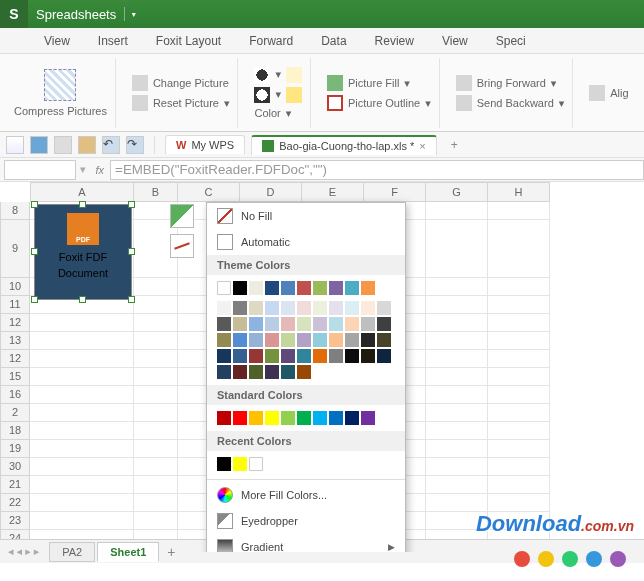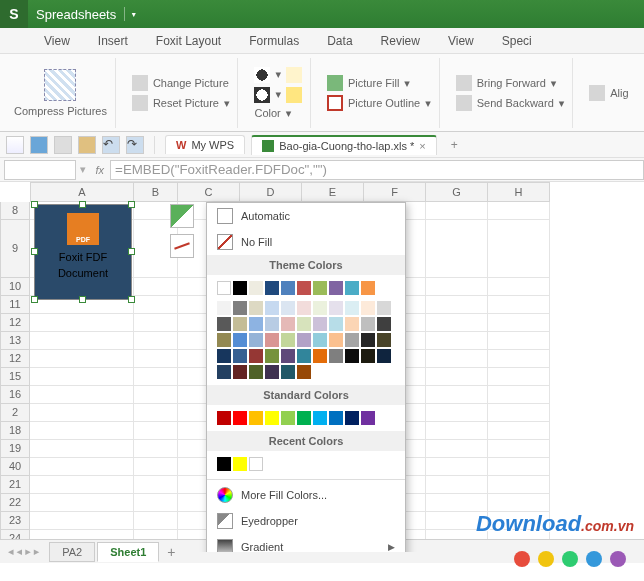--- a/index.html
+++ b/index.html
@@ -59,21 +59,21 @@
 .float-btns { position:absolute; left:140px; top:2px; display:flex; flex-direction:column; gap:6px;}
 .float-btn { width:24px; height:24px; border:1px solid #bbb; background:#fff; display:flex; align-items:center; justify-content:center;}
 .fb1{background:linear-gradient(135deg,#5ab05a 50%,#fff 50%);}
 .fb2{position:relative;}
 .fb2::before{content:"";position:absolute;width:16px;height:2px;background:#c0392b;transform:rotate(-20deg);}
 
 .color-popup { position:absolute; left:176px; top:0; width:200px; background:#fff; border:1px solid #bbb; box-shadow:2px 2px 8px rgba(0,0,0,.25); font-size:11px; z-index:50;}
 .cp-row { display:flex; align-items:center; padding:5px 10px; gap:8px; cursor:pointer;}
 .cp-ico{width:16px;height:16px;border:1px solid #999;display:inline-block;}
 .cp-ico.nofill{background:linear-gradient(to bottom right,transparent 45%,#c0392b 45%,#c0392b 55%,transparent 55%),#fff;}
-.cp-head{padding:4px 10px;background:#f0f0f0;font-weight:600;color:#666;text-align:center;}
+.cp-head{padding:4px 10px;background:#f0f0f0;font-weight:600;color:#666;}
 .swatch-grid{display:flex;flex-wrap:wrap;padding:6px 10px;gap:2px;}
 .sw{width:14px;height:14px;cursor:pointer;}
 .cp-sep{height:1px;background:#ddd;margin:2px 0;}
 .sub-arrow{margin-left:auto;font-size:9px;color:#666;}
 
 .sheet-tabs { position:absolute; bottom:18px; left:0; right:0; height:24px; background:#f3f3f3; border-top:1px solid #d0d0d0; display:flex; align-items:center; padding-left:8px; gap:2px; font-size:11px;}
 .nav-arrows{display:flex;gap:4px;color:#aaa;margin-right:8px;}
 .sheet-tab{padding:3px 12px;border:1px solid #ccc;background:#eee;color:#666; cursor:pointer;}
 .sheet-tab.active{background:#fff;border-bottom:1px solid #fff;color:#2e7d32;font-weight:600;}
 .add-sheet{width:20px;height:20px;display:flex;align-items:center;justify-content:center;color:#888;font-size:14px;cursor:pointer;}
@@ -89,21 +89,21 @@
 <div class="titlebar">
   <div class="app-icon">S</div>
   <div class="app-title">Spreadsheets</div>
   <div class="title-dd">▾</div>
 </div>
 
 <div class="menubar">
   <div class="mitem">View</div>
   <div class="mitem">Insert</div>
   <div class="mitem">Foxit Layout</div>
-  <div class="mitem">Formulas</div>
+  <div class="mitem">Forward</div>
   <div class="mitem">Data</div>
   <div class="mitem">Review</div>
   <div class="mitem">View</div>
   <div class="mitem">Speci</div>
 </div>
 
 <div class="ribbon">
   <div class="rgroup">
     <div class="big-icon compress"></div>
     <div class="rlabel">Compress Pictures</div>
@@ -191,21 +191,21 @@
         <div class="row-h">10</div>
         <div class="row-h">11</div>
         <div class="row-h">12</div>
         <div class="row-h">13</div>
         <div class="row-h">12</div>
         <div class="row-h">15</div>
         <div class="row-h">16</div>
         <div class="row-h">2</div>
         <div class="row-h">18</div>
         <div class="row-h">19</div>
-        <div class="row-h">40</div>
+        <div class="row-h">30</div>
         <div class="row-h">21</div>
         <div class="row-h">22</div>
         <div class="row-h">23</div>
         <div class="row-h">24</div>
         <div class="row-h">25</div>
       </div>
     <div class="cells" id="cells">
       <div class="embedded-obj">
         <div class="pdf-ico"></div>
         <div class="obj-label">Foxit FDF</div>
@@ -220,26 +220,26 @@
         <div class="handle h-br"></div>
       </div>
 
       <div class="float-btns">
         <div class="float-btn fb1"></div>
         <div class="float-btn fb2"></div>
       </div>
 
       <div class="color-popup">
         <div class="cp-row">
+            <span class="cp-ico nofill"></span>
+            <span>No Fill</span>
+          </div>
+        <div class="cp-row">
             <span class="cp-ico" style="background:#fff;"></span>
             <span>Automatic</span>
-          </div>
-        <div class="cp-row">
-            <span class="cp-ico nofill"></span>
-            <span>No Fill</span>
           </div>
         <div class="cp-head">Theme Colors</div>
         <div class="swatch-grid" id="theme-row1">
             <div class="sw" style="background: rgb(255, 255, 255); border: 1px solid rgb(204, 204, 204);"></div>
             <div class="sw" style="background: rgb(0, 0, 0);"></div>
             <div class="sw" style="background: rgb(238, 236, 225);"></div>
             <div class="sw" style="background: rgb(31, 73, 125);"></div>
             <div class="sw" style="background: rgb(79, 129, 189);"></div>
             <div class="sw" style="background: rgb(192, 80, 77);"></div>
             <div class="sw" style="background: rgb(155, 187, 89);"></div>

